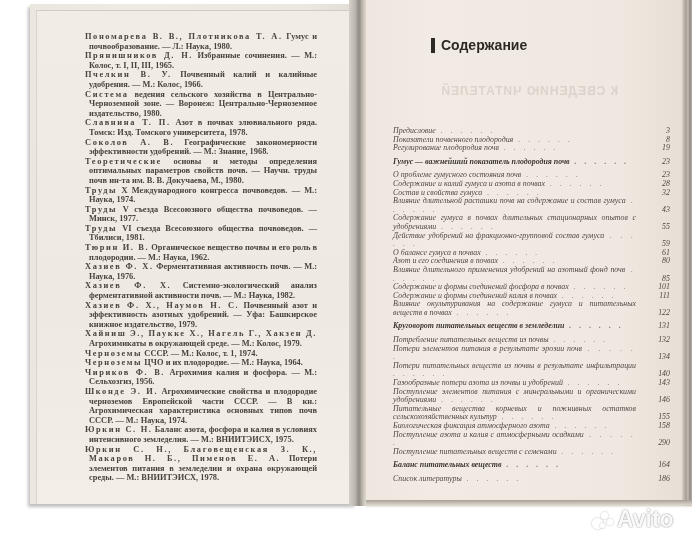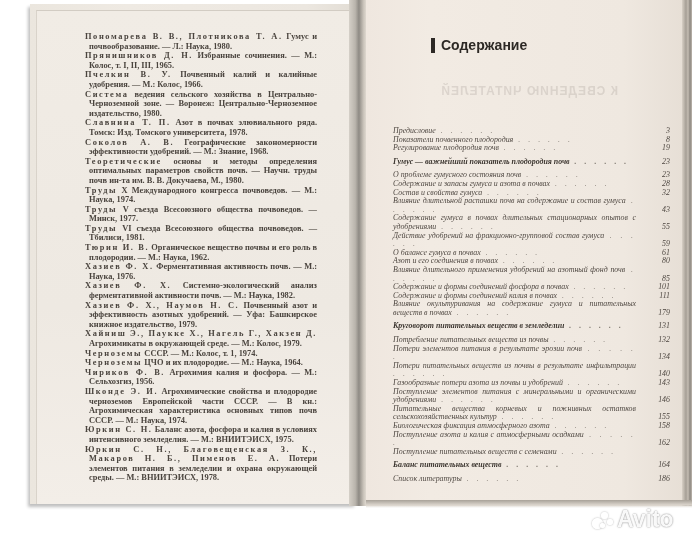--- a/index.html
+++ b/index.html
@@ -147,21 +147,21 @@
       </div>
       <div class="toc-row bold gap-before gap-after">
         <span class="label"><span>Гумус — важнейший показатель плодородия почв</span><span class="dots"> . . . . . .</span></span>
         <span class="page">23</span>
       </div>
       <div class="toc-row">
         <span class="label"><span>О проблеме гумусного состояния почв</span><span class="dots"> . . . . . .</span></span>
         <span class="page">23</span>
       </div>
       <div class="toc-row">
-        <span class="label"><span>Содержание и запасы гумуса и азота в почвах</span><span class="dots"> . . . . . .</span></span>
+        <span class="label"><span>Содержание и калий гумуса и азота в почвах</span><span class="dots"> . . . . . .</span></span>
         <span class="page">28</span>
       </div>
       <div class="toc-row">
         <span class="label"><span>Состав и свойства гумуса</span><span class="dots"> . . . . . .</span></span>
         <span class="page">32</span>
       </div>
       <div class="toc-row">
         <span class="label"><span>Влияние длительной распашки почв на содержание и состав гумуса</span><span class="dots"> . . . . . .</span></span>
         <span class="page">43</span>
       </div>
@@ -188,21 +188,21 @@
       <div class="toc-row">
         <span class="label"><span>Содержание и формы соединений фосфора в почвах</span><span class="dots"> . . . . . .</span></span>
         <span class="page">101</span>
       </div>
       <div class="toc-row">
         <span class="label"><span>Содержание и формы соединений калия в почвах</span><span class="dots"> . . . . . .</span></span>
         <span class="page">111</span>
       </div>
       <div class="toc-row">
         <span class="label"><span>Влияние окультуривания на содержание гумуса и питательных веществ в почвах</span><span class="dots"> . . . . . .</span></span>
-        <span class="page">179</span>
+        <span class="page">122</span>
       </div>
       <div class="toc-row bold gap-before gap-after">
         <span class="label"><span>Круговорот питательных веществ в земледелии</span><span class="dots"> . . . . . .</span></span>
         <span class="page">131</span>
       </div>
       <div class="toc-row">
         <span class="label"><span>Потребление питательных веществ из почвы</span><span class="dots"> . . . . . .</span></span>
         <span class="page">132</span>
       </div>
       <div class="toc-row">
@@ -224,21 +224,21 @@
       <div class="toc-row">
         <span class="label"><span>Питательные вещества корневых и пожнивных остатков сельскохозяйственных культур</span><span class="dots"> . . . . . .</span></span>
         <span class="page">155</span>
       </div>
       <div class="toc-row">
         <span class="label"><span>Биологическая фиксация атмосферного азота</span><span class="dots"> . . . . . .</span></span>
         <span class="page">158</span>
       </div>
       <div class="toc-row">
         <span class="label"><span>Поступление азота и калия с атмосферными осадками</span><span class="dots"> . . . . . .</span></span>
-        <span class="page">162</span>
+        <span class="page">290</span>
       </div>
       <div class="toc-row">
         <span class="label"><span>Поступление питательных веществ с семенами</span><span class="dots"> . . . . . .</span></span>
         <span class="page"></span>
       </div>
       <div class="toc-row bold gap-before gap-after">
         <span class="label"><span>Баланс питательных веществ</span><span class="dots"> . . . . . .</span></span>
         <span class="page">164</span>
       </div>
       <div class="toc-row">

